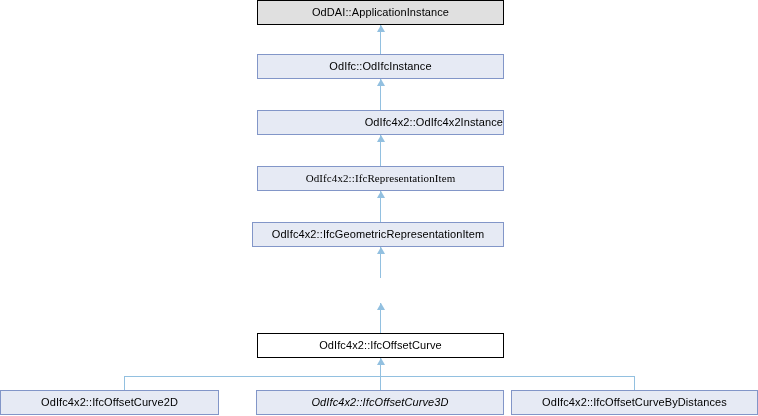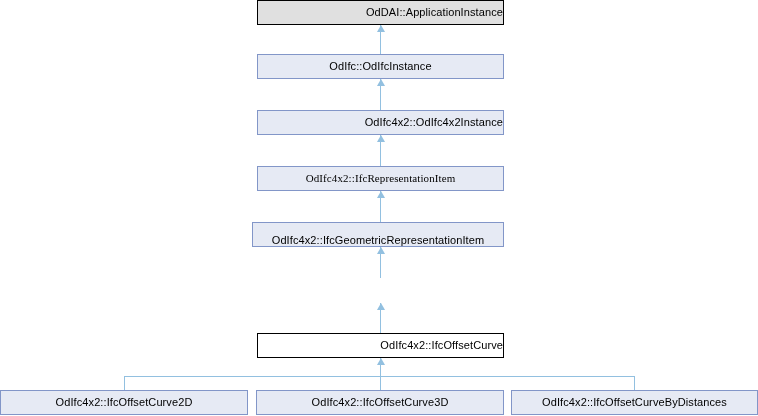--- a/index.html
+++ b/index.html
@@ -34,21 +34,20 @@
     background: #e6eaf4;
     z-index: 3;
   }
   .node.root {
     background: #e0e0e0;
     border: 1px solid #000000;
   }
   .node.current {
     background: #ffffff;
     border: 1px solid #000000;
-    justify-content: flex-end;
   }
   .node-label {
     pointer-events: none;
   }
 
   
   .conn-v {
     position: absolute;
     width: 1px;
     background: #92c0e0;
@@ -95,50 +94,50 @@
 
   <div class="conn-v" style="left:380px; top:358px; height:32px;"></div>
   <div class="arrow-up" style="left:377px; top:358px;"></div>
 
   <div class="conn-h" style="left:124px; top:376px; width:511px;"></div>
 
   <div class="conn-v" style="left:124px; top:376px; height:14px;"></div>
   <div class="conn-v" style="left:380px; top:376px; height:14px;"></div>
   <div class="conn-v" style="left:634px; top:376px; height:14px;"></div>
 
-  <div class="node root" style="left:257px; top:0px;   width:247px;justify-content:flex-end;">
+  <div class="node root" style="left:257px; top:0px;   width:247px;">
     <span class="node-label">OdDAI::ApplicationInstance</span>
   </div>
 
   <div class="node" style="left:257px; top:54px;  width:247px;">
     <span class="node-label">OdIfc::OdIfcInstance</span>
   </div>
 
   <div class="node" style="left:257px; top:110px; width:247px;justify-content:flex-end;">
     <span class="node-label">OdIfc4x2::OdIfc4x2Instance</span>
   </div>
 
   <div class="node" style="left:257px; top:166px; width:247px;font-family:Liberation Serif, serif;">
     <span class="node-label">OdIfc4x2::IfcRepresentationItem</span>
   </div>
 
-  <div class="node" style="left:252px; top:222px; width:252px;align-items:flex-end;">
+  <div class="node" style="left:252px; top:222px; width:252px;">
     <span class="node-label">OdIfc4x2::IfcGeometricRepresentationItem</span>
   </div>
 
 
   <div class="node current" style="left:257px; top:333px; width:247px;">
     <span class="node-label">OdIfc4x2::IfcOffsetCurve</span>
   </div>
 
-  <div class="node" style="left:0px;   top:390px; width:248px;">
+  <div class="node" style="left:0px;   top:390px; width:219px;">
     <span class="node-label">OdIfc4x2::IfcOffsetCurve2D</span>
   </div>
 
-  <div class="node" style="left:256px; top:390px; width:248px;">
+  <div class="node" style="left:256px; top:390px; width:248px;font-style:italic;">
     <span class="node-label">OdIfc4x2::IfcOffsetCurve3D</span>
   </div>
 
   <div class="node" style="left:511px; top:390px; width:247px;text-align:right;">
     <span class="node-label">OdIfc4x2::IfcOffsetCurveByDistances</span>
   </div>
 
 </div>
 
 </body></html>

